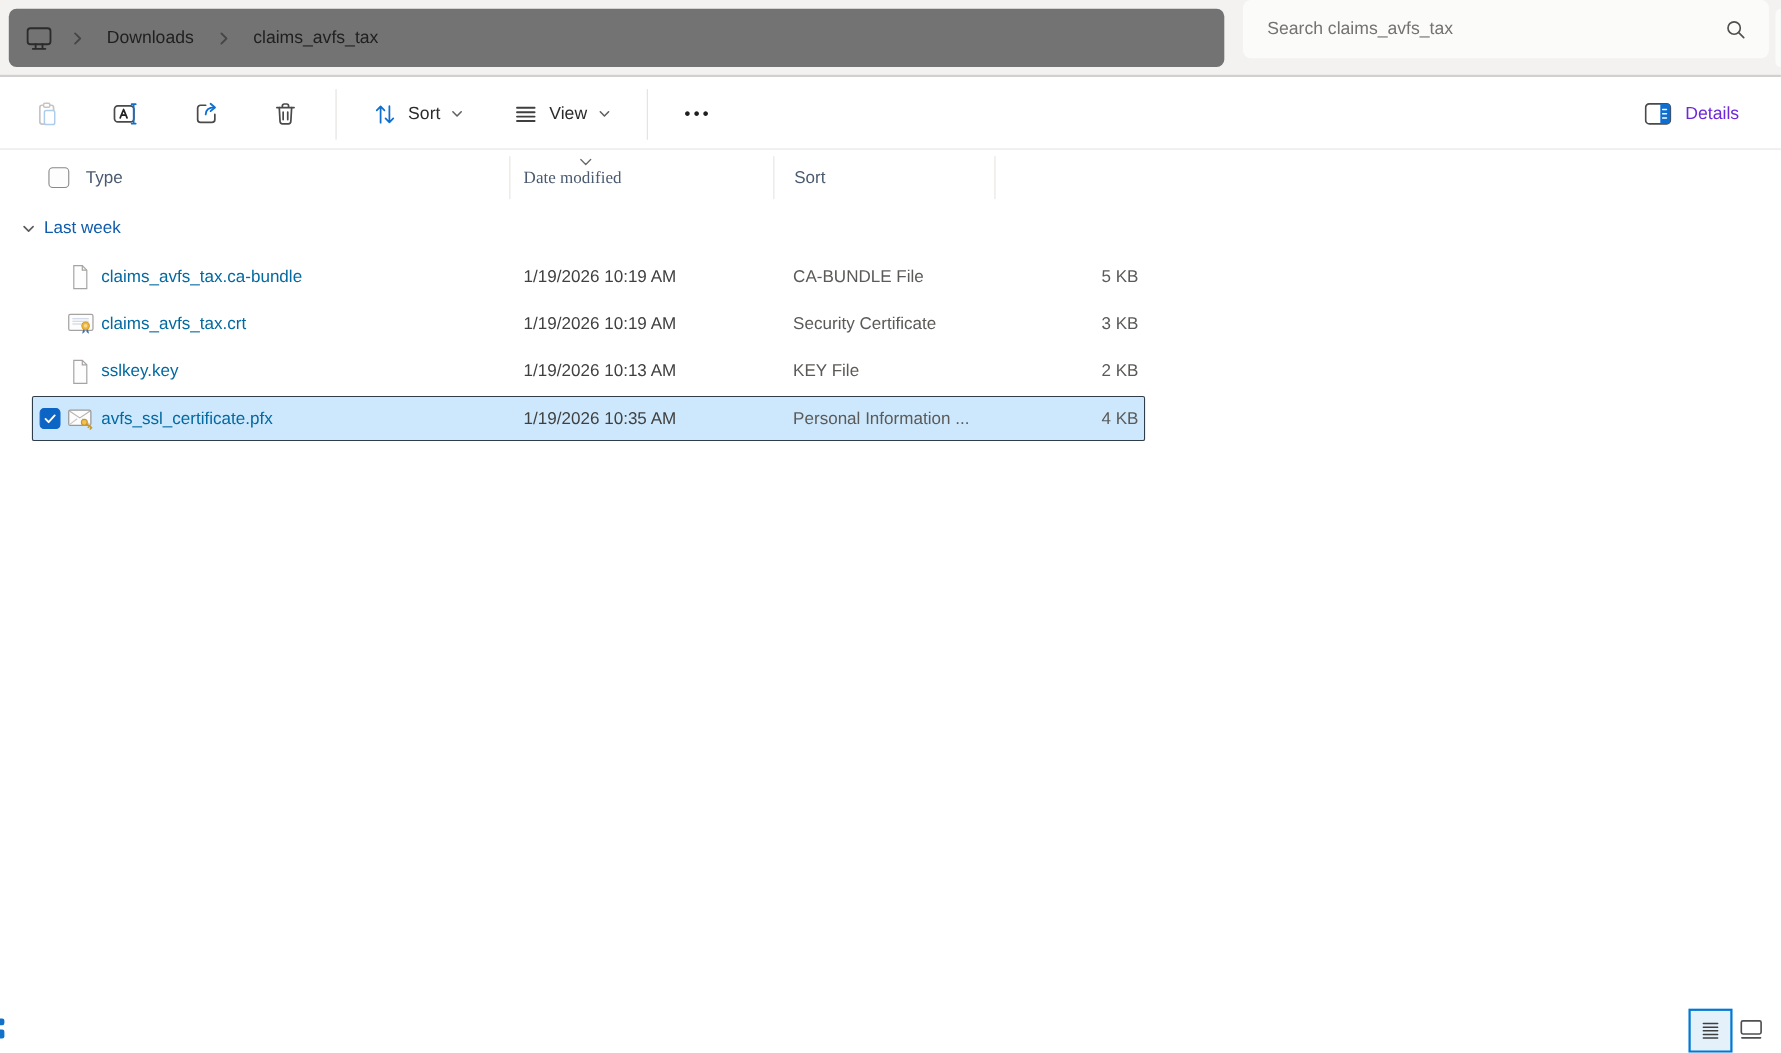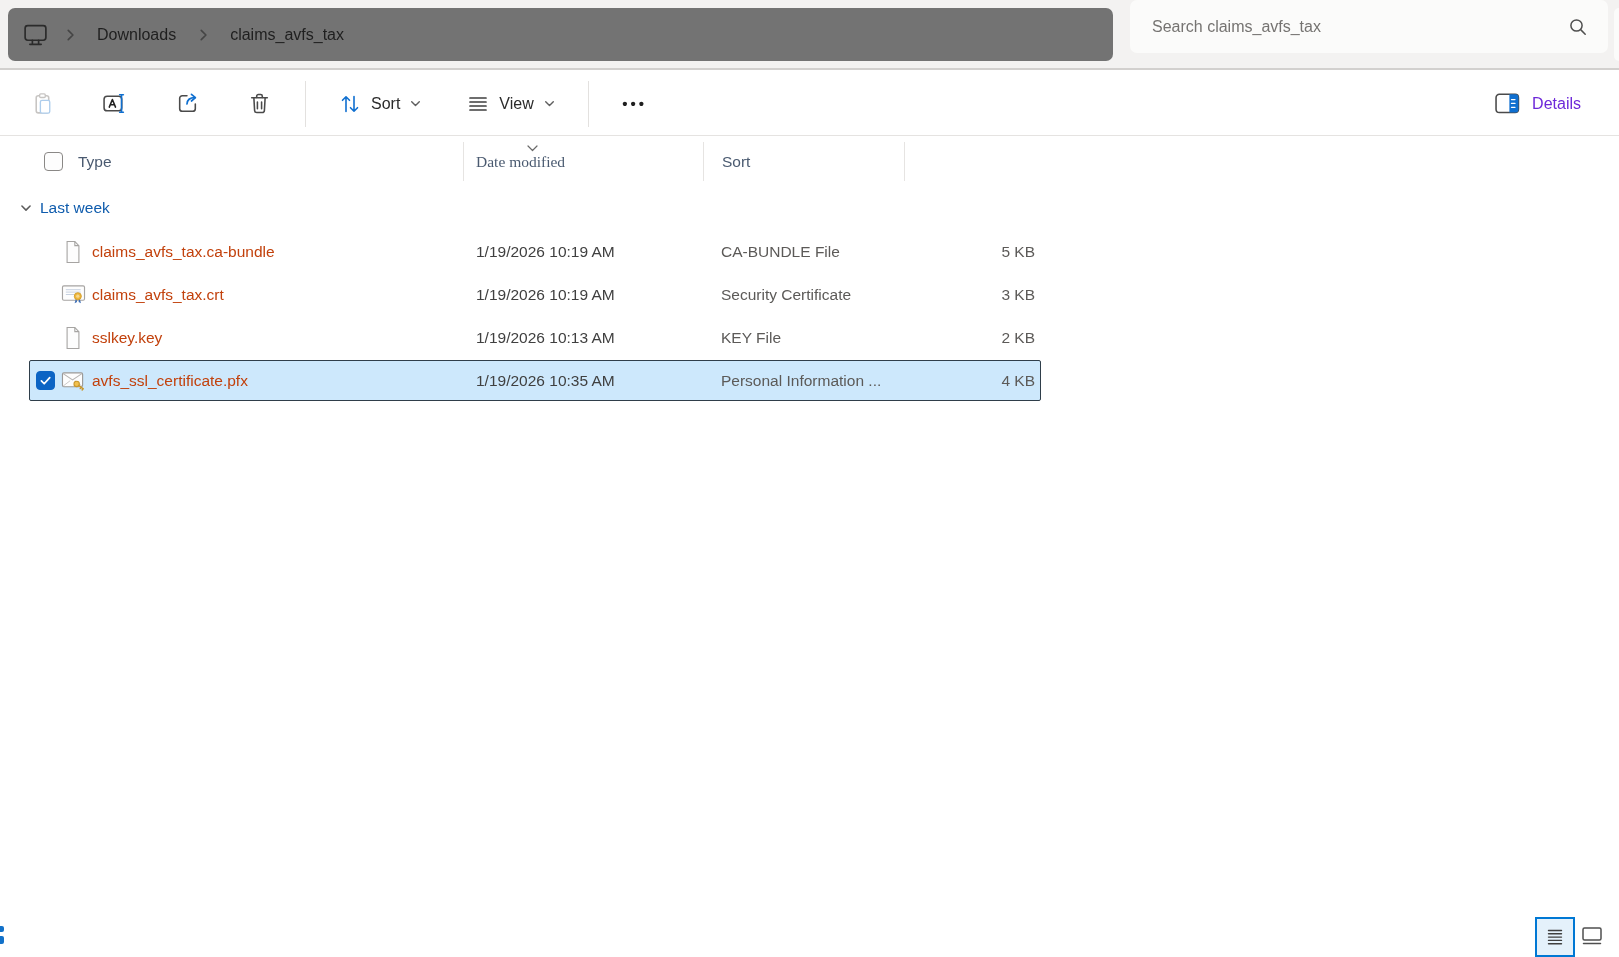--- a/index.html
+++ b/index.html
@@ -100,21 +100,21 @@
   .group-label { color:#0f5cad; font-size:15.5px; }
   .row {
     position:relative; height:43px;
     display:grid; grid-template-columns:464px 240px 201px 142px;
     font-size:15.5px; cursor:default;
   }
   .cell { display:flex; align-items:center; position:relative; z-index:1; }
   .name-cell { padding-left:36px; }
   .cb-slot { width:24px; flex:0 0 24px; display:flex; align-items:center; }
   .file-icon { width:26px; flex:0 0 26px; display:flex; align-items:center; justify-content:center; margin-right:6px; }
-  .fname { color:#c2410c; }
+  .fname { color:#0369a1; }
   .date-cell { padding-left:12px; color:#404040; }
   .type-cell { padding-left:17px; color:#5c5a58; }
   .size-cell { justify-content:flex-end; padding-right:12px; color:#5c5a58; }
   .sel-bg {
     position:absolute; left:29px; width:1012px; top:1px; bottom:1px;
     background:#cde8fc; border:1.5px solid #2f3e4a; border-radius:2px; z-index:0;
   }
 
   
   .view-toggle-details {

